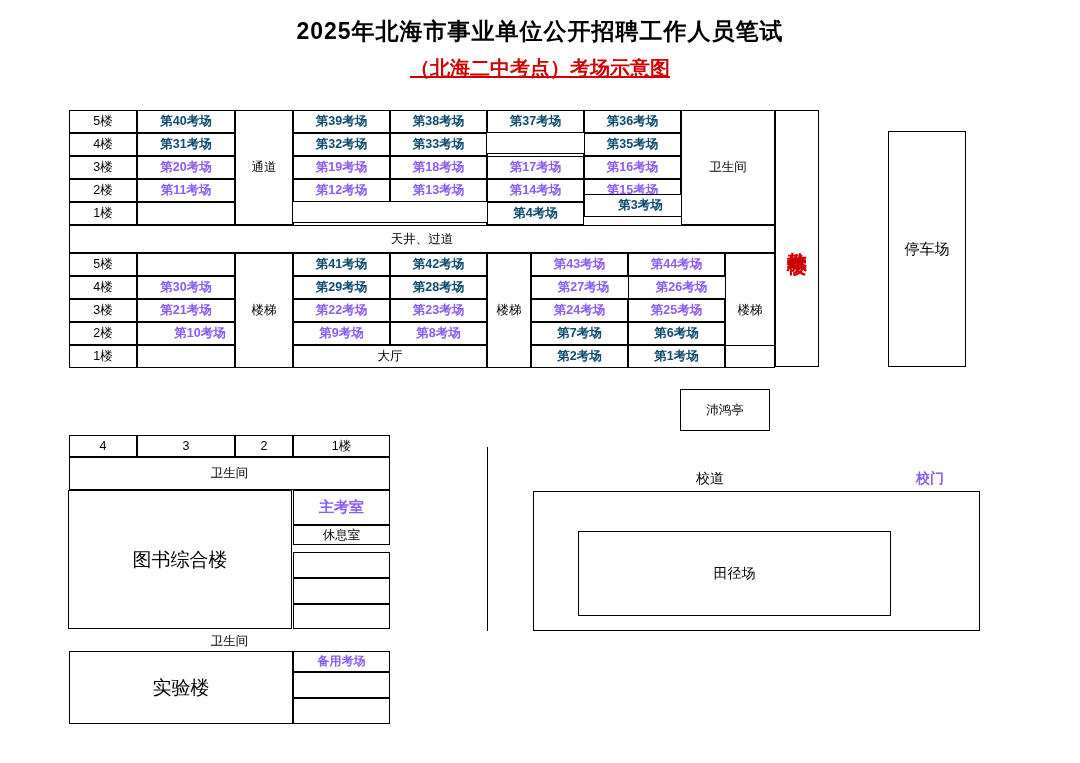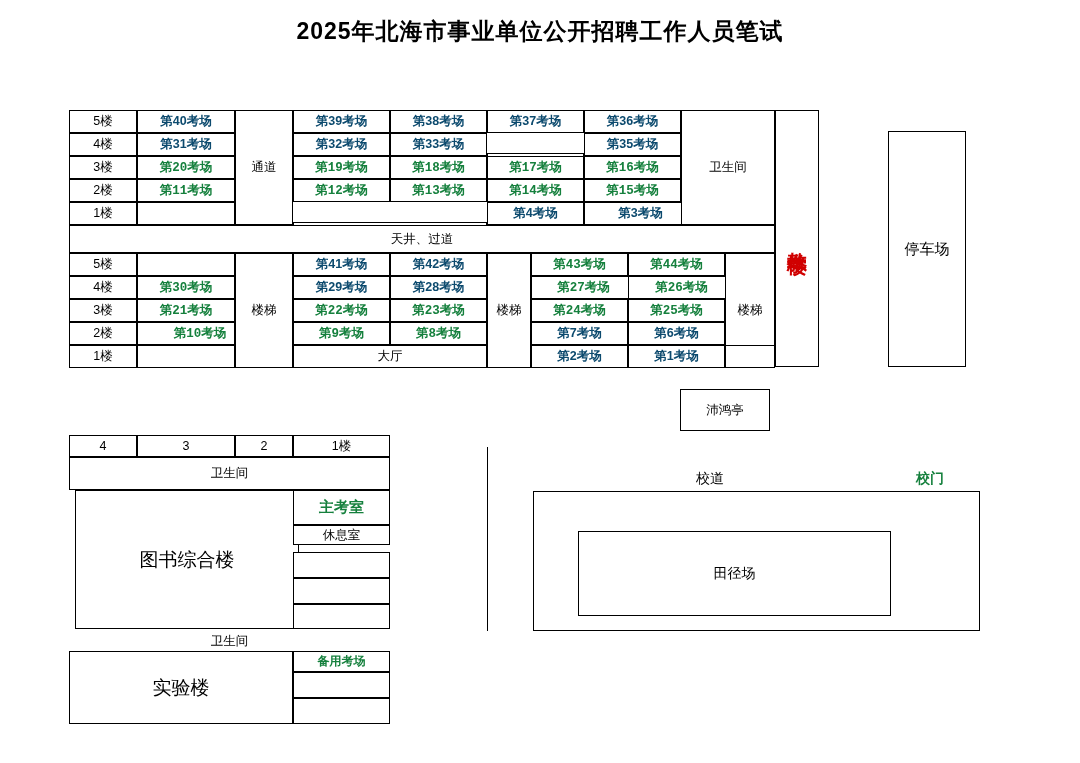--- a/index.html
+++ b/index.html
@@ -36,21 +36,21 @@
     position: absolute;
     box-sizing: border-box;
     border: 1px solid #000;
     display: flex;
     align-items: center;
     justify-content: center;
     font-size: 12.5px;
     background: #fff;
   }
   .green { color: #0c4a6e; font-weight: bold; }
-  .red   { color: #15803d; font-weight: bold; font-family: Liberation Mono, monospace; }
+  .red   { color: #8b5cf6; font-weight: bold; }
 
   .big-red {
     color: #d00000;
     font-weight: bold;
     font-size: 20px;
     line-height: 1.15;
     writing-mode: horizontal-tb;
   }
   .vert-text {
     display: flex;
@@ -60,20 +60,21 @@
   }
   .label-lg { font-size: 19px; }
   .label-md { font-size: 15px; }
   .label-sm { font-size: 12.5px; }
 </style>
 </head>
 <body>
 
 <div class="title-block">
   <div class="title-line1">2025年北海市事业单位公开招聘工作人员笔试</div>
+  <div class="title-line2">（北海二中考点）考场示意图</div>
 </div>
 
 <div class="g" style="left:69px;top:110px;width:68px;height:23px;">5楼</div>
 <div class="g" style="left:69px;top:133px;width:68px;height:23px;">4楼</div>
 <div class="g" style="left:69px;top:156px;width:68px;height:23px;">3楼</div>
 <div class="g" style="left:69px;top:179px;width:68px;height:23px;">2楼</div>
 <div class="g" style="left:69px;top:202px;width:68px;height:23px;">1楼</div>
 
 <div class="g green" style="left:137px;top:110px;width:98px;height:23px;">第40考场</div>
 <div class="g green" style="left:137px;top:133px;width:98px;height:23px;">第31考场</div>
@@ -98,21 +99,21 @@
 <div class="g red" style="left:487px;top:156px;width:97px;height:23px;">第17考场</div>
 <div class="g red" style="left:584px;top:156px;width:97px;height:23px;">第16考场</div>
 
 <div class="g red" style="left:293px;top:179px;width:97px;height:23px;">第12考场</div>
 <div class="g red" style="left:390px;top:179px;width:97px;height:23px;">第13考场</div>
 <div class="g red" style="left:487px;top:179px;width:97px;height:23px;">第14考场</div>
 <div class="g red" style="left:584px;top:179px;width:97px;height:23px;">第15考场</div>
 
 <div class="g green" style="left:293px;top:202px;width:194px;height:23px;margin-top:20px;">第5考场</div>
 <div class="g green" style="left:487px;top:202px;width:97px;height:23px;">第4考场</div>
-<div class="g green" style="left:584px;top:202px;width:113px;height:23px;">第3考场</div>
+<div class="g green" style="left:584px;top:194px;width:113px;height:23px;">第3考场</div>
 
 <div class="g label-sm" style="left:681px;top:110px;width:94px;height:115px;">卫生间</div>
 
 <div class="g big-red vert-text" style="left:775px;top:110px;width:44px;height:257px;">
   <span style="writing-mode:vertical-rl; text-orientation:upright; letter-spacing:2px;">教学楼</span>
 </div>
 
 <div class="g label-sm" style="left:69px;top:225px;width:706px;height:28px;">天井、过道</div>
 
 <div class="g" style="left:69px;top:253px;width:68px;height:23px;">5楼</div>
@@ -169,21 +170,21 @@
 
 <div class="g label-sm" style="left:578px;top:531px;width:313px;height:85px;font-size:14px;">田径场</div>
 
 <div class="g" style="left:69px;top:435px;width:68px;height:22px;">4</div>
 <div class="g" style="left:137px;top:435px;width:98px;height:22px;">3</div>
 <div class="g" style="left:235px;top:435px;width:58px;height:22px;">2</div>
 <div class="g" style="left:293px;top:435px;width:97px;height:22px;">1楼</div>
 
 <div class="g label-sm" style="left:69px;top:457px;width:321px;height:33px;">卫生间</div>
 
-<div class="g label-lg" style="left:75px;top:490px;width:224px;height:139px;">图书综合楼</div>
+<div class="g label-lg" style="left:68px;top:490px;width:224px;height:139px;">图书综合楼</div>
 
 <div class="g red" style="left:293px;top:490px;width:97px;height:35px;font-size:15px;">主考室</div>
 <div class="g" style="left:293px;top:525px;width:97px;height:20px;">休息室</div>
 <div class="g" style="left:293px;top:552px;width:97px;height:26px;"></div>
 <div class="g" style="left:293px;top:578px;width:97px;height:26px;"></div>
 <div class="g" style="left:293px;top:604px;width:97px;height:25px;"></div>
 
 <div class="label-sm" style="position:absolute;left:69px;top:633px;width:321px;text-align:center;font-size:12.5px;">卫生间</div>
 
 <div class="g label-lg" style="left:69px;top:651px;width:224px;height:73px;">实验楼</div>

